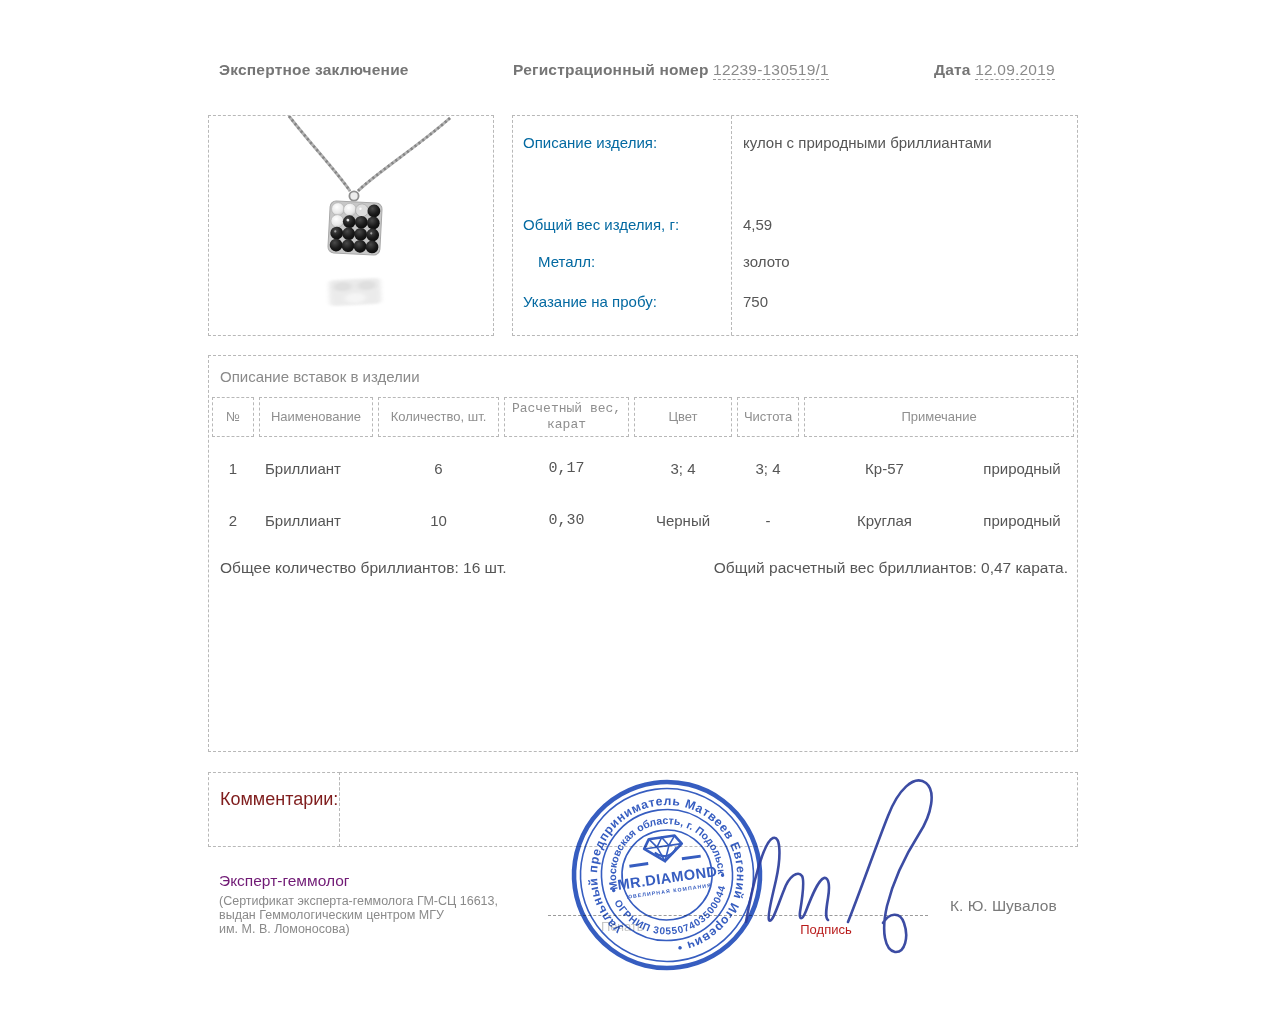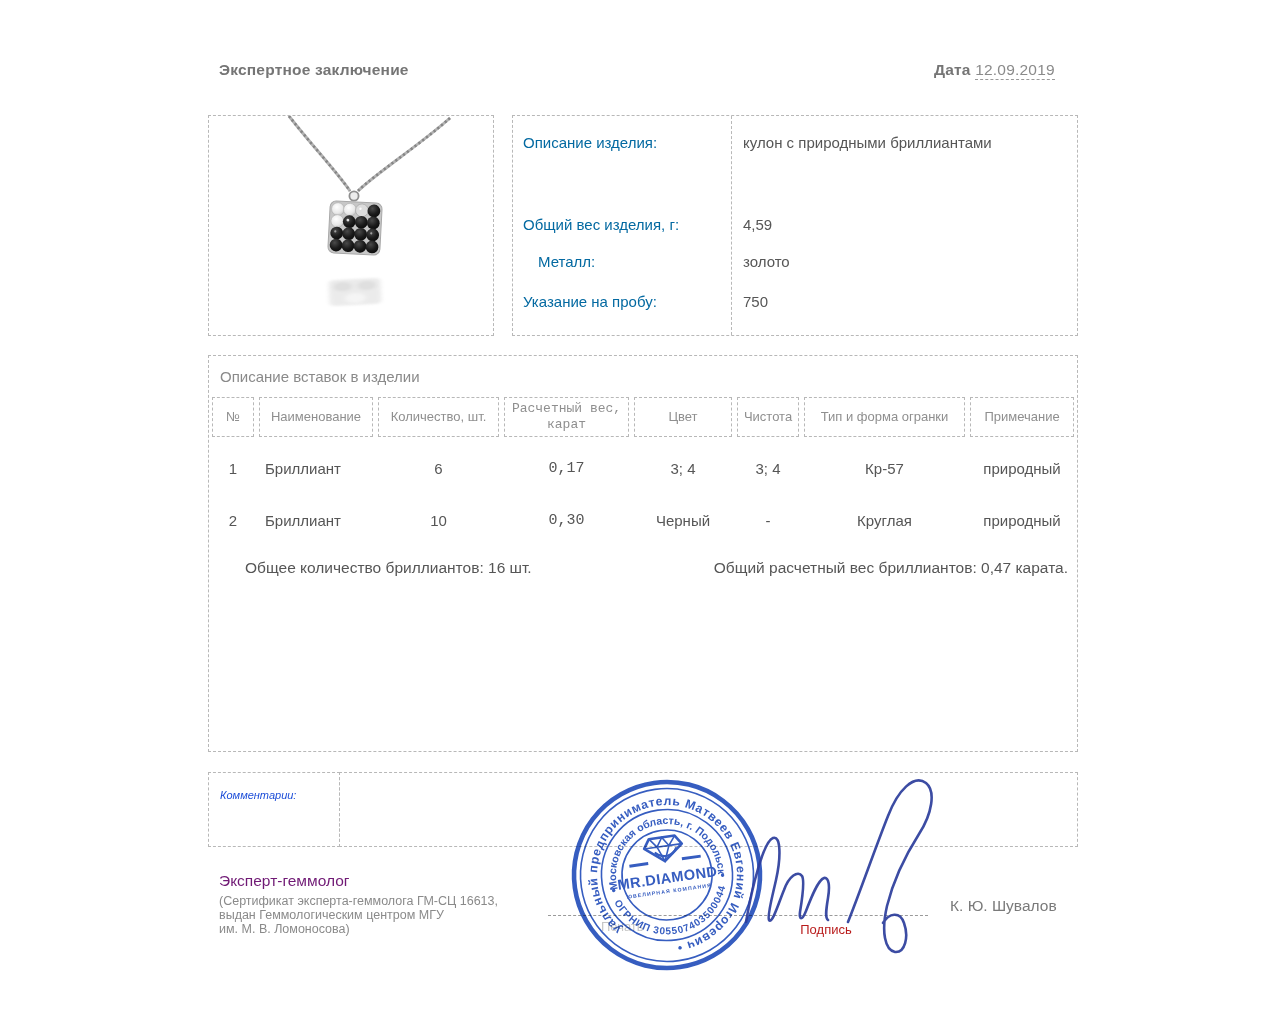--- a/index.html
+++ b/index.html
@@ -21,43 +21,47 @@
   .tbl-title{position:absolute;left:11px;top:12px;font-size:15px;color:#8a8a8a;}
   .thead{position:absolute;left:3px;top:41px;right:3px;display:flex;gap:5px;}
   .th{border:1px dashed #b8b8b8;min-height:40px;display:flex;align-items:center;justify-content:center;
       text-align:center;font-size:13px;color:#8f8f8f;padding:1px 2px;box-sizing:border-box;line-height:1.25;}
   .trow{position:absolute;left:3px;right:3px;display:flex;gap:5px;}
   .td{display:flex;align-items:center;justify-content:center;font-size:15px;color:#565656;
       padding:0 2px;box-sizing:border-box;}
   .c0{flex:0 0 42px;} .c1{flex:0 0 114px;} .c2{flex:0 0 121px;} .c3{flex:0 0 125px;font-family:Liberation Mono, monospace;}
   .c4{flex:0 0 98px;} .c5{flex:0 0 62px;} .c6{flex:0 0 161px;} .c7{flex:1;}
   .td.c1{justify-content:flex-start;padding-left:6px;}
-  .totals-l{position:absolute;left:11px;top:203px;font-size:15.5px;color:#565656;margin-left:25px;}
+  .totals-l{position:absolute;left:11px;top:203px;font-size:15.5px;color:#565656;}
   .totals-r{position:absolute;right:9px;top:203px;font-size:15.5px;color:#565656;}
   
   .cmt-label-box{left:208px;top:772px;width:130px;height:73px;}
   .cmt-value-box{left:339px;top:772px;width:737px;height:73px;}
-  .cmt-text{position:absolute;left:11px;top:16px;font-size:11px;color:#1d4ed8;font-style:italic;}
+  .cmt-text{position:absolute;left:11px;top:16px;font-size:18px;color:#7f1d1d;}
   
   .expert-role{left:219px;top:872px;font-size:15.5px;color:#701a75;text-align:right;}
   .expert-cert{left:219px;top:894px;font-size:12.5px;line-height:14px;color:#8a8a8a;}
   .sig-line{left:548px;top:915px;width:380px;border-top:1px dashed #9a9a9a;height:0;}
   .sig-caption{left:776px;top:922px;width:100px;text-align:center;font-size:13px;color:#b91c1c;}
   .seal-caption{left:601px;top:919px;font-size:13px;color:#c6c6c6;}
   .expert-name{left:950px;top:897px;font-size:15.5px;color:#7a7a7a;}
   .stamp{left:561px;top:769px;mix-blend-mode:multiply;opacity:.95;}
   .signature{left:730px;top:770px;}
   svg text{font-family:"Liberation Sans",sans-serif;}
 </style>
 </head>
 <body>
 
 <div class="page">
 
   <div class="abs hdr" style="left:219px;top:61px;">Экспертное заключение</div>
+  <div class="abs hdr" style="left:513px;top:61px;">
+    <span>Регистрационный номер</span>
+    <span class="val">12239-130519/1</span>
+  </div>
   <div class="abs hdr" style="left:934px;top:61px;">
     <span>Дата</span>
     <span class="val">12.09.2019</span>
   </div>
 
   <div class="abs dashed img-box">
     <svg width="282" height="217" viewBox="0 0 282 217">
       <defs>
         <radialGradient id="wg" cx="40%" cy="35%" r="75%">
           <stop offset="0%" stop-color="#ffffff"></stop>
@@ -132,21 +136,20 @@
 
   <div class="abs dashed tbl-box">
     <div class="tbl-title">Описание вставок в изделии</div>
     <div class="thead">
       <div class="th c0">№</div>
       <div class="th c1">Наименование</div>
       <div class="th c2">Количество, шт.</div>
       <div class="th c3">Расчетный вес, карат</div>
       <div class="th c4">Цвет</div>
       <div class="th c5">Чистота</div>
-      <div class="th c6">Тип и форма огранки</div>
       <div class="th c7">Примечание</div>
     </div>
     <div class="trow" style="top:96px;height:32px;">
       <div class="td c0">1</div>
       <div class="td c1">Бриллиант</div>
       <div class="td c2">6</div>
       <div class="td c3">0,17</div>
       <div class="td c4">3; 4</div>
       <div class="td c5">3; 4</div>
       <div class="td c6">Кр-57</div>

